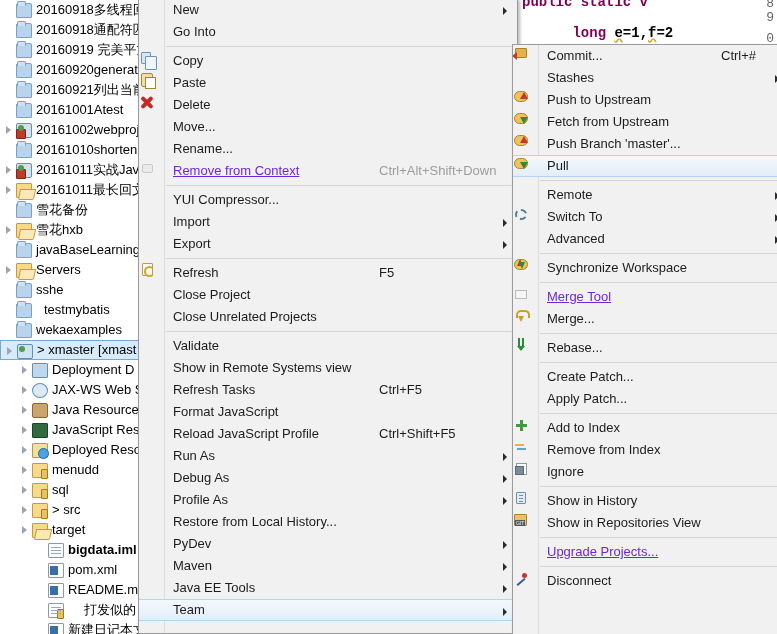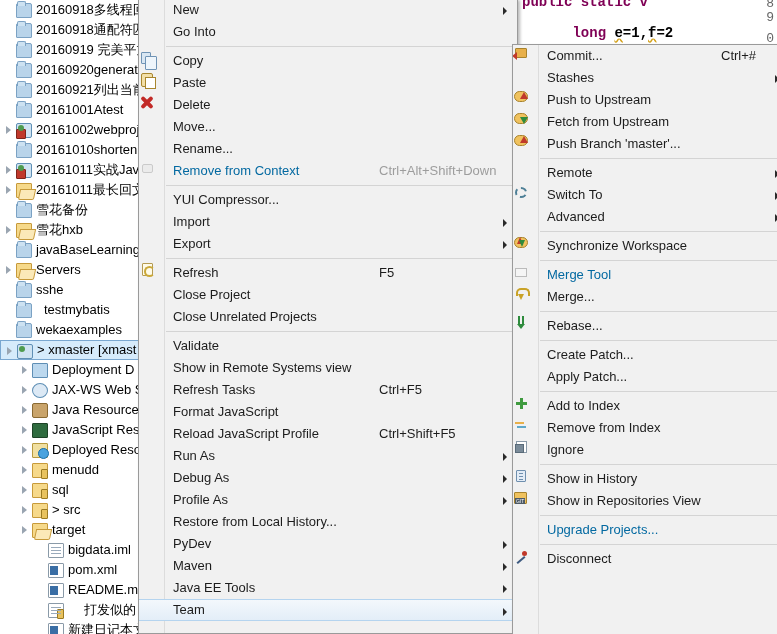--- a/index.html
+++ b/index.html
@@ -143,21 +143,21 @@
   }
   .mi {
     position: relative; height: 22px; line-height: 22px;
     white-space: nowrap; cursor: default;
   }
   .mi .mlabel {
     position: absolute; left: 34px; top: 0;
     font-size: 13px; color: #1c1c1c;
     font-family: "Liberation Sans", sans-serif;
   }
-  .mi.disabled .mlabel { color: #0369a1; }
+  .mi.disabled .mlabel { color: #6d28d9; text-decoration: underline; }
   .mi .maccel {
     position: absolute; top: 0; font-size: 13px; color: #1c1c1c;
     font-family: "Liberation Sans", sans-serif;
   }
   .mi.disabled .maccel { color: #9d9d9d; }
   .mi .arrow {
     position: absolute; top: 8px; width: 0; height: 0;
     border-left: 4px solid #2a2a2a;
     border-top: 4px solid transparent; border-bottom: 4px solid transparent;
   }
@@ -401,21 +401,21 @@
         <span class="ticon ic-folder-lock" style="left: 32px;"></span>
         <span class="tlabel" style="left: 52px;">&gt; src</span>
       </div>
       <div class="trow">
         <span class="twist" style="left: 16px;"></span>
         <span class="ticon ic-folder-open" style="left: 32px;"></span>
         <span class="tlabel" style="left: 52px;">target</span>
       </div>
       <div class="trow">
         <span class="ticon ic-file" style="left: 48px;"></span>
-        <span class="tlabel" style="left: 68px;">bigdata.iml</span>
+        <span class="tlabel" style="left: 68px; font-weight: bold;">bigdata.iml</span>
       </div>
       <div class="trow">
         <span class="ticon ic-file-m" style="left: 48px;"></span>
         <span class="tlabel" style="left: 68px;">pom.xml</span>
       </div>
       <div class="trow">
         <span class="ticon ic-file-m" style="left: 48px;"></span>
         <span class="tlabel" style="left: 68px;">README.md</span>
       </div>
       <div class="trow">
@@ -561,20 +561,26 @@
             <span class="ar ar-down"></span>
           </span>
           <span class="mlabel">Fetch from Upstream</span>
         </div>
         <div class="mi">
           <span class="micon gi gi-cloud">
             <span class="ar ar-up"></span>
           </span>
           <span class="mlabel">Push Branch 'master'...</span>
         </div>
+        <div class="mi highlight">
+          <span class="micon gi gi-cloud">
+            <span class="ar ar-down"></span>
+          </span>
+          <span class="mlabel">Pull</span>
+        </div>
         <div class="sep"></div>
         <div class="mi">
           <span class="mlabel">Remote</span>
           <span class="arrow" style="left: 262px;"></span>
         </div>
         <div class="mi">
           <span class="micon gi gi-switch"></span>
           <span class="mlabel">Switch To</span>
           <span class="arrow" style="left: 262px;"></span>
         </div>

